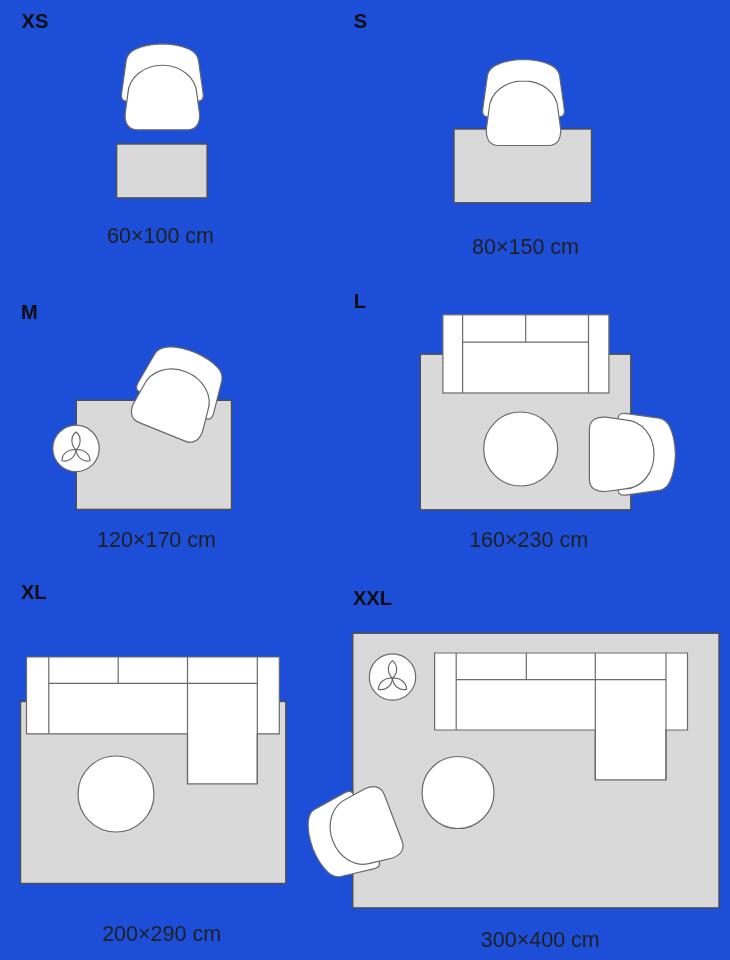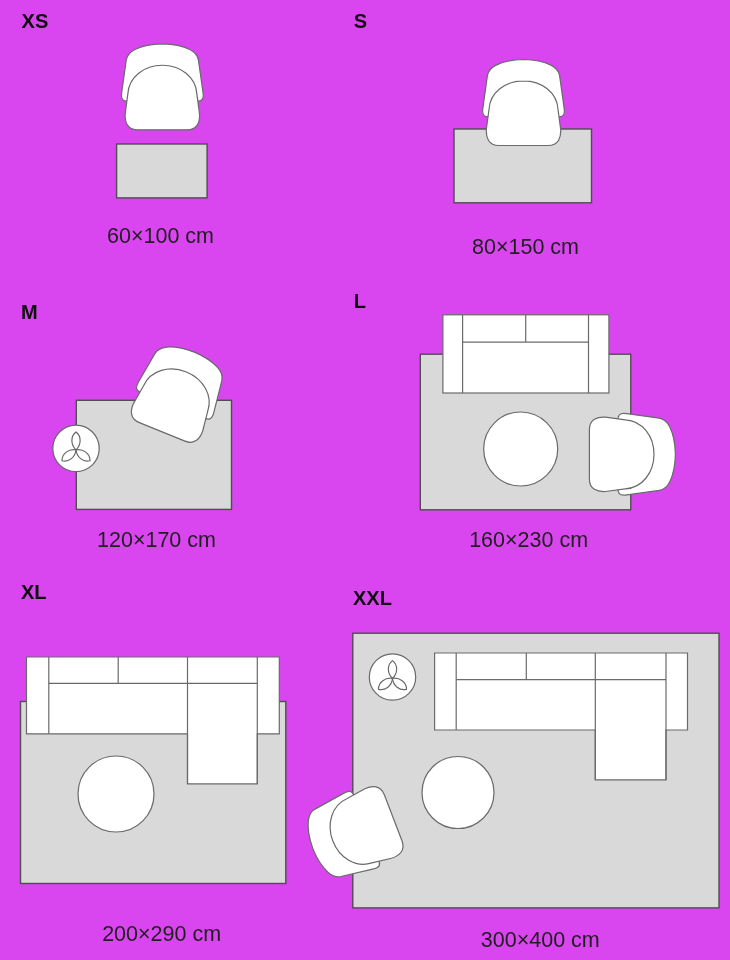--- a/index.html
+++ b/index.html
@@ -1,16 +1,16 @@
 <!DOCTYPE html>
 <html><head>
 <meta charset="utf-8">
 <style>
 html,body{margin:0;padding:0;background:#ffffff;}
-#c{position:relative;width:730px;height:960px;overflow:hidden;background:#d946ef;}
+#c{position:relative;width:730px;height:960px;overflow:hidden;background:#1d4ed8;}
 text{font-family:"Liberation Sans",sans-serif;filter:blur(0.2px);}
 .lab{font-weight:bold;font-size:20px;fill:#0e0e0e;}
 .sz{font-size:21.5px;fill:#1f1f1f;text-anchor:middle;}
 </style>
 </head>
 <body>
 <div id="c">
 <svg width="730" height="960" viewBox="0 0 730 960">
 <defs>
 <g id="chair">

